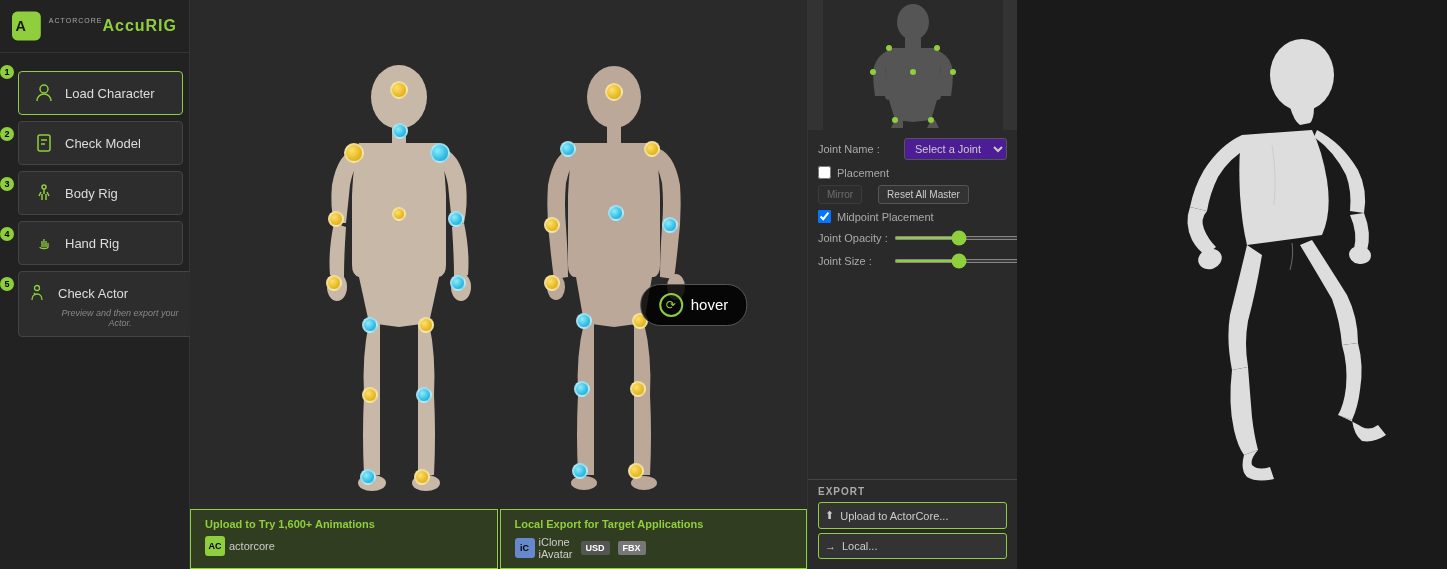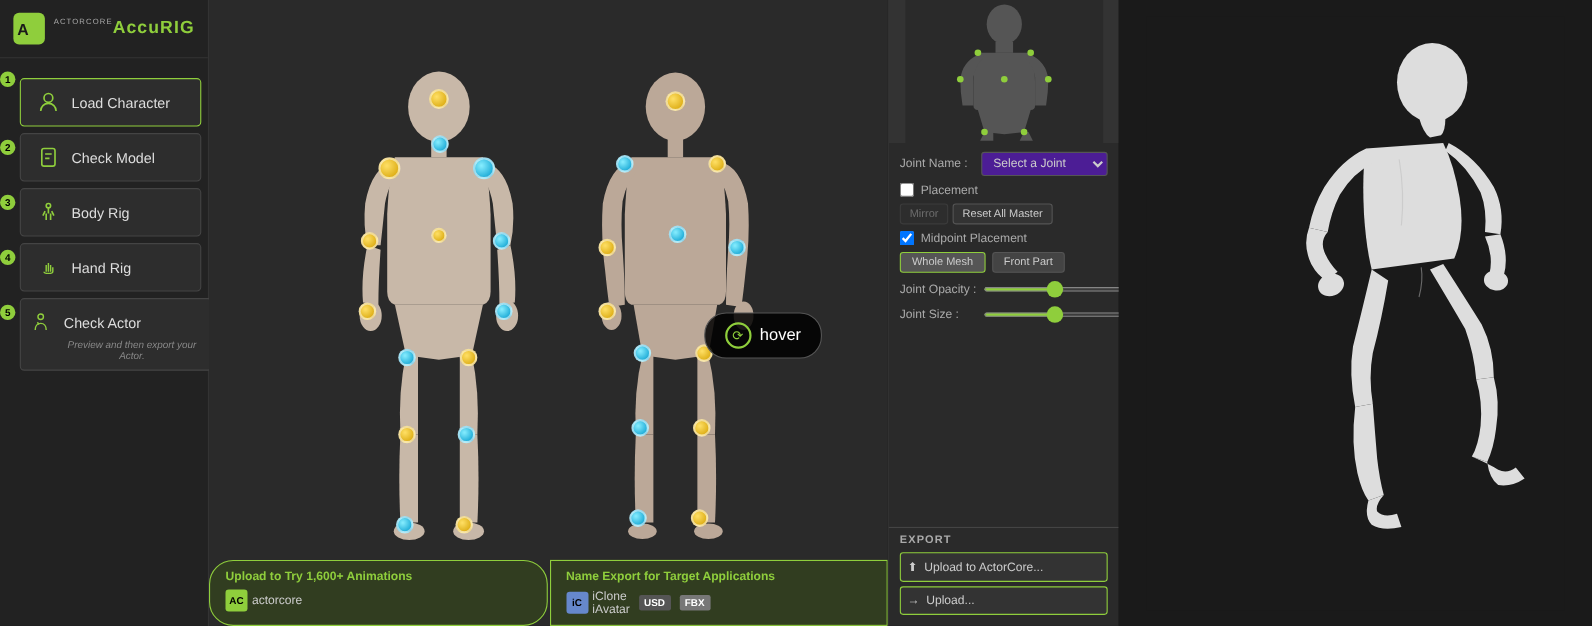--- a/index.html
+++ b/index.html
@@ -196,21 +196,20 @@
       flex: 1;
       background: rgba(50, 65, 30, 0.85);
       border: 1px solid #8fce3c;
       padding: 8px 14px;
       display: flex;
       flex-direction: column;
       gap: 6px;
     }
     .bottom-panel:first-child {
       margin-right: 2px;
-      border-radius: 22px;
     }
     .bottom-panel-title {
       color: #8fce3c;
       font-size: 11px;
       font-weight: bold;
     }
     .bottom-panel-logos {
       display: flex;
       align-items: center;
       gap: 8px;
@@ -276,21 +275,21 @@
       padding: 8px 10px;
       display: flex;
       flex-direction: column;
       gap: 6px;
       flex: 1;
     }
 
     .control-row {
       display: flex;
       align-items: center;
-      gap: 4px;
+      gap: 16px;
     }
     .control-label {
       color: #aaa;
       font-size: 11px;
       min-width: 70px;
     }
     .dropdown-select {
       flex: 1;
       background: #4c1d95;
       border: 1px solid #555;
@@ -649,21 +648,21 @@
     <div class="bottom-panel">
       <div class="bottom-panel-title">Upload to Try 1,600+ Animations</div>
       <div class="bottom-panel-logos">
         <div class="panel-logo">
           <div class="panel-logo-icon">AC</div>
           <span>actorcore</span>
         </div>
       </div>
     </div>
     <div class="bottom-panel">
-      <div class="bottom-panel-title">Name Export for Target Applications</div>
+      <div class="bottom-panel-title">Local Export for Target Applications</div>
       <div class="bottom-panel-logos">
         <div class="panel-logo">
           <div class="panel-logo-icon" style="background:#6688cc;">iC</div>
           <span>iClone<br>iAvatar</span>
         </div>
         <span class="usd-badge">USD</span>
         <span class="fbx-badge">FBX</span>
       </div>
     </div>
   </div>
@@ -710,24 +709,20 @@
 
     <div class="control-row">
       <button class="btn-small" disabled="">Mirror</button>
       <button class="btn-small">Reset All Master</button>
     </div>
 
     <div class="checkbox-row">
       <input type="checkbox" checked="" style="">
       <span class="cb-label">Midpoint Placement</span>
     </div>
-    <div class="midpoint-row">
-      <button class="btn-midpoint active">Whole Mesh</button>
-      <button class="btn-midpoint">Front Part</button>
-    </div>
 
     <div class="slider-row">
       <span class="slider-label">Joint Opacity :</span>
       <input type="range" min="0" max="100" value="50" style="">
       <input class="slider-value" type="text" value="50" style="">
       <div class="slider-reset">↺</div>
     </div>
 
     <div class="slider-row">
       <span class="slider-label">Joint Size :</span>
@@ -738,21 +733,21 @@
   </div>
 
   <div class="export-section">
     <div class="export-title">EXPORT</div>
     <button class="export-btn">
       <span>⬆</span>
       <span>Upload to ActorCore...</span>
     </button>
     <button class="export-btn">
       <span>→</span>
-      <span>Upload...</span>
+      <span>Local...</span>
     </button>
   </div>
 </div>
 
 <div class="far-right">
   <svg width="380" height="540" viewBox="0 0 380 540" xmlns="http://www.w3.org/2000/svg">
 
     <rect width="380" height="540" fill="#1a1a1a"></rect>
 
     <ellipse cx="260" cy="60" rx="32" ry="36" fill="#ddd"></ellipse>

